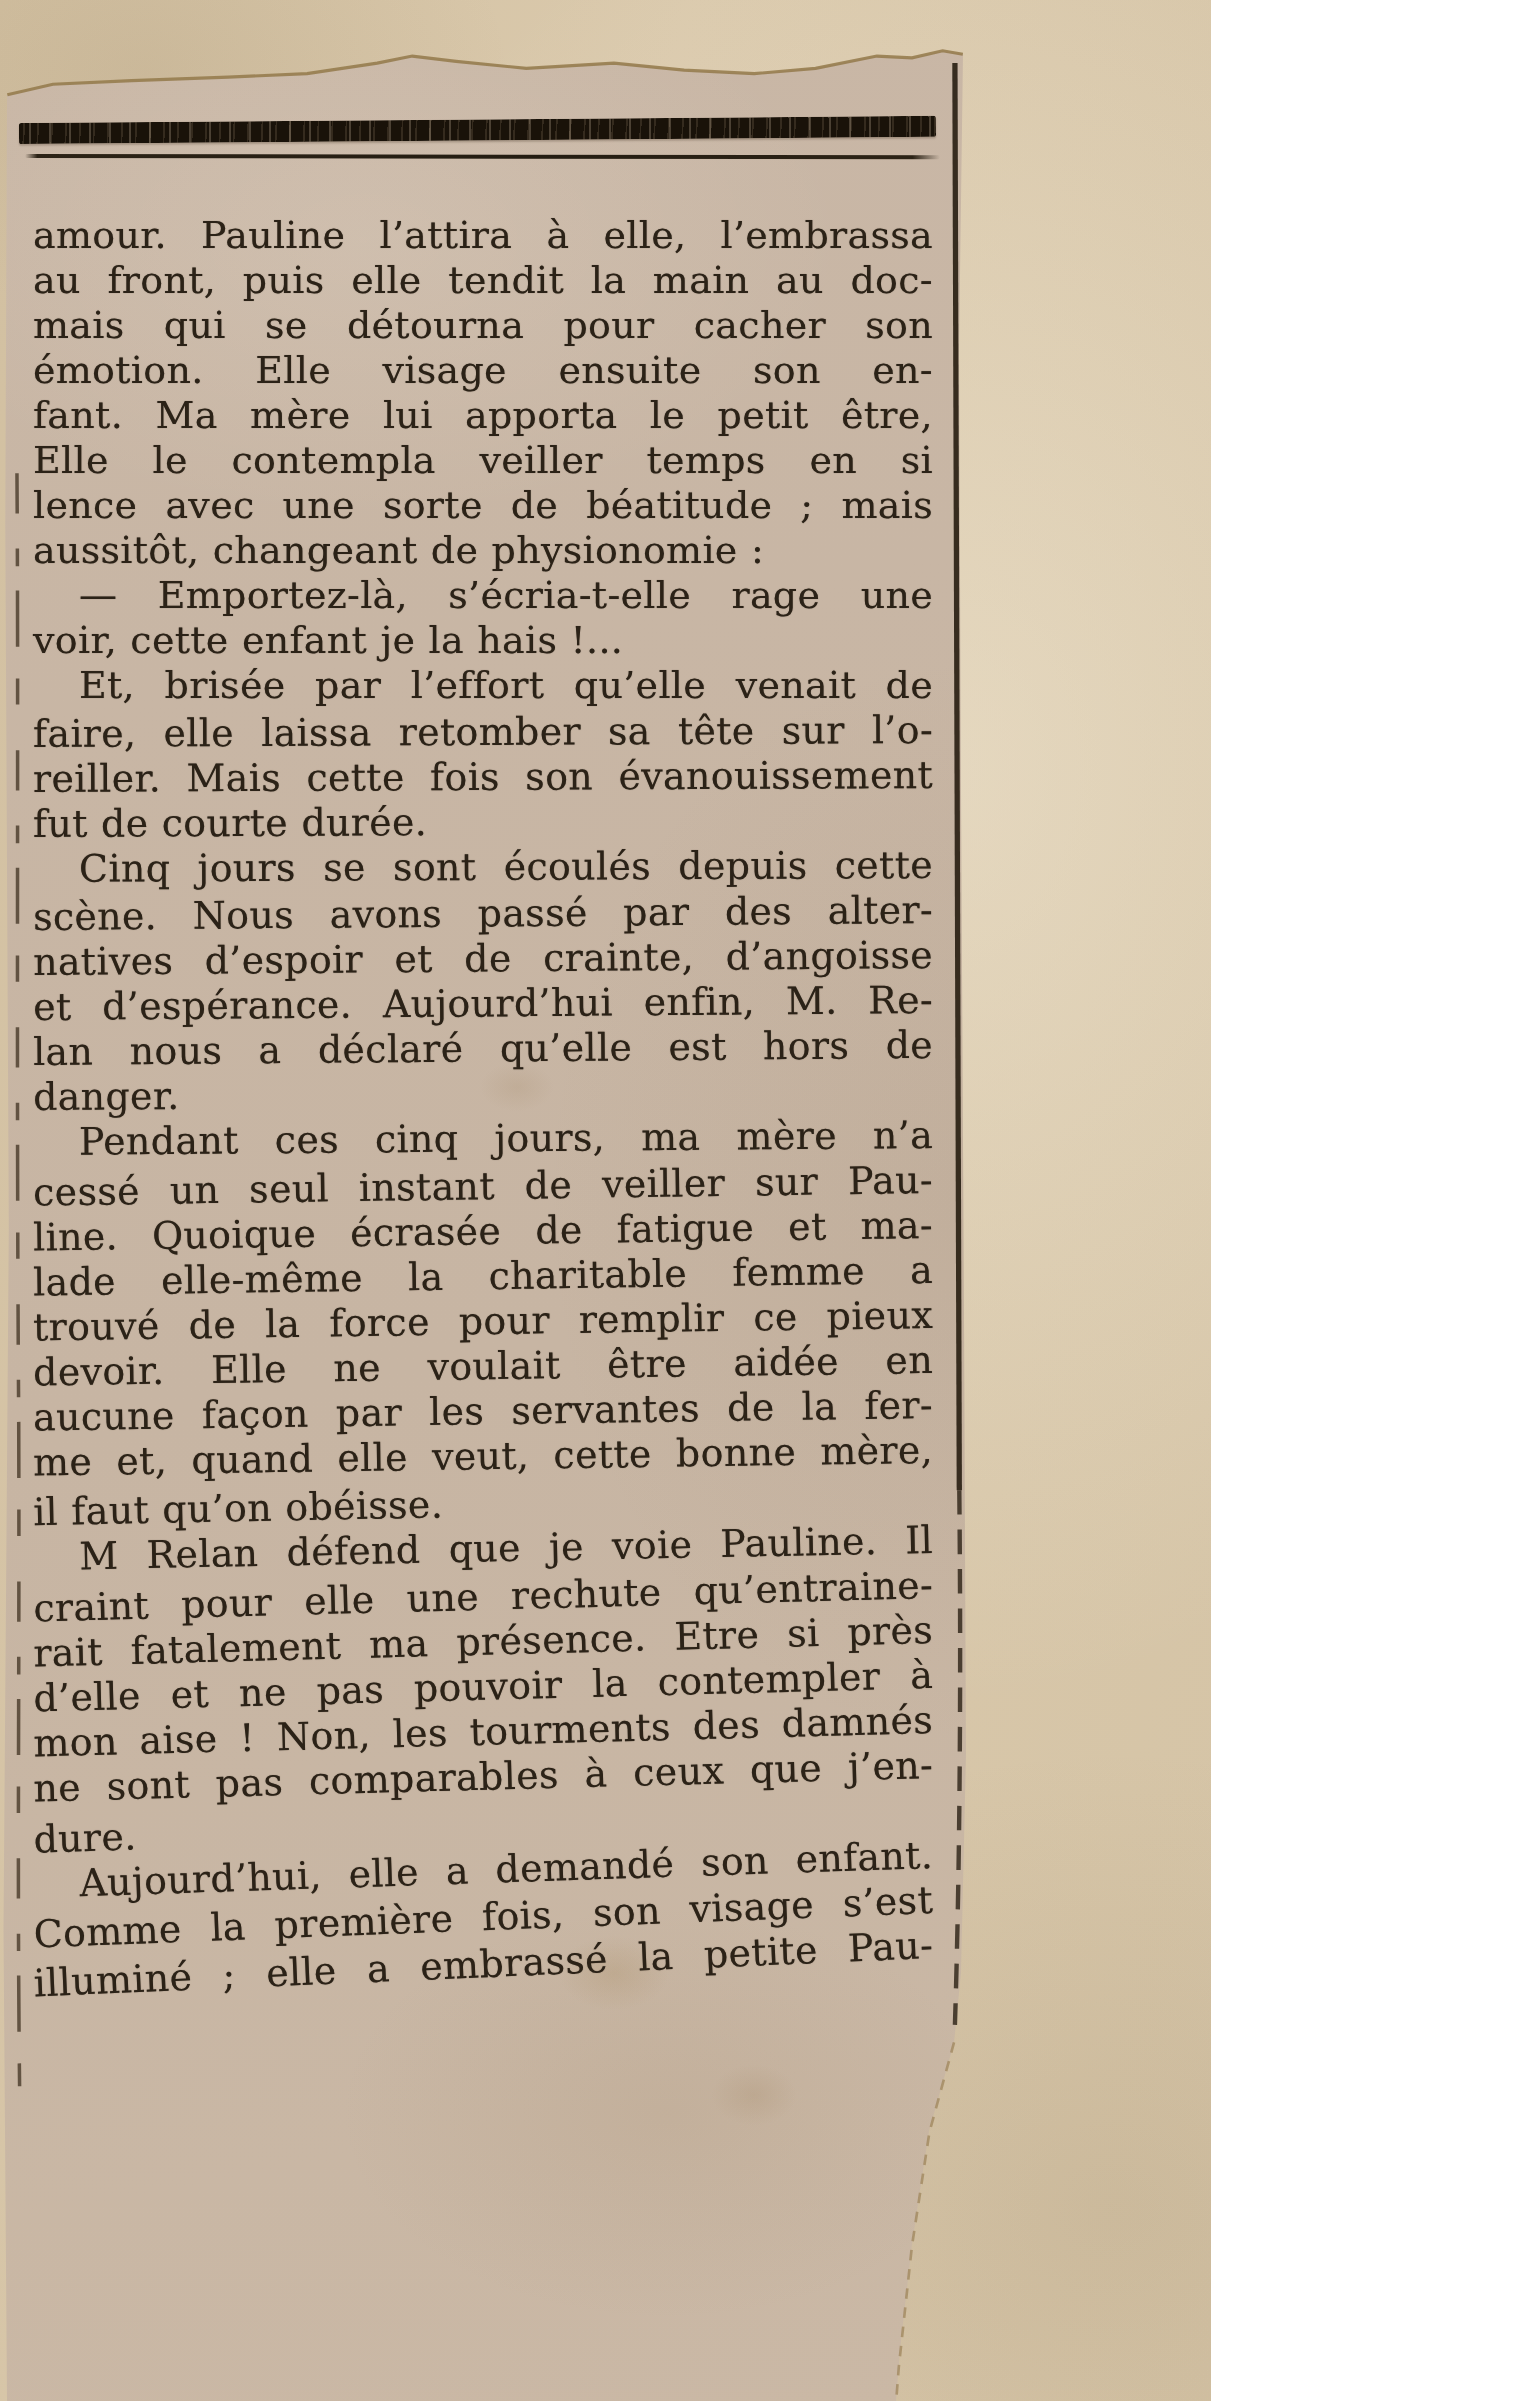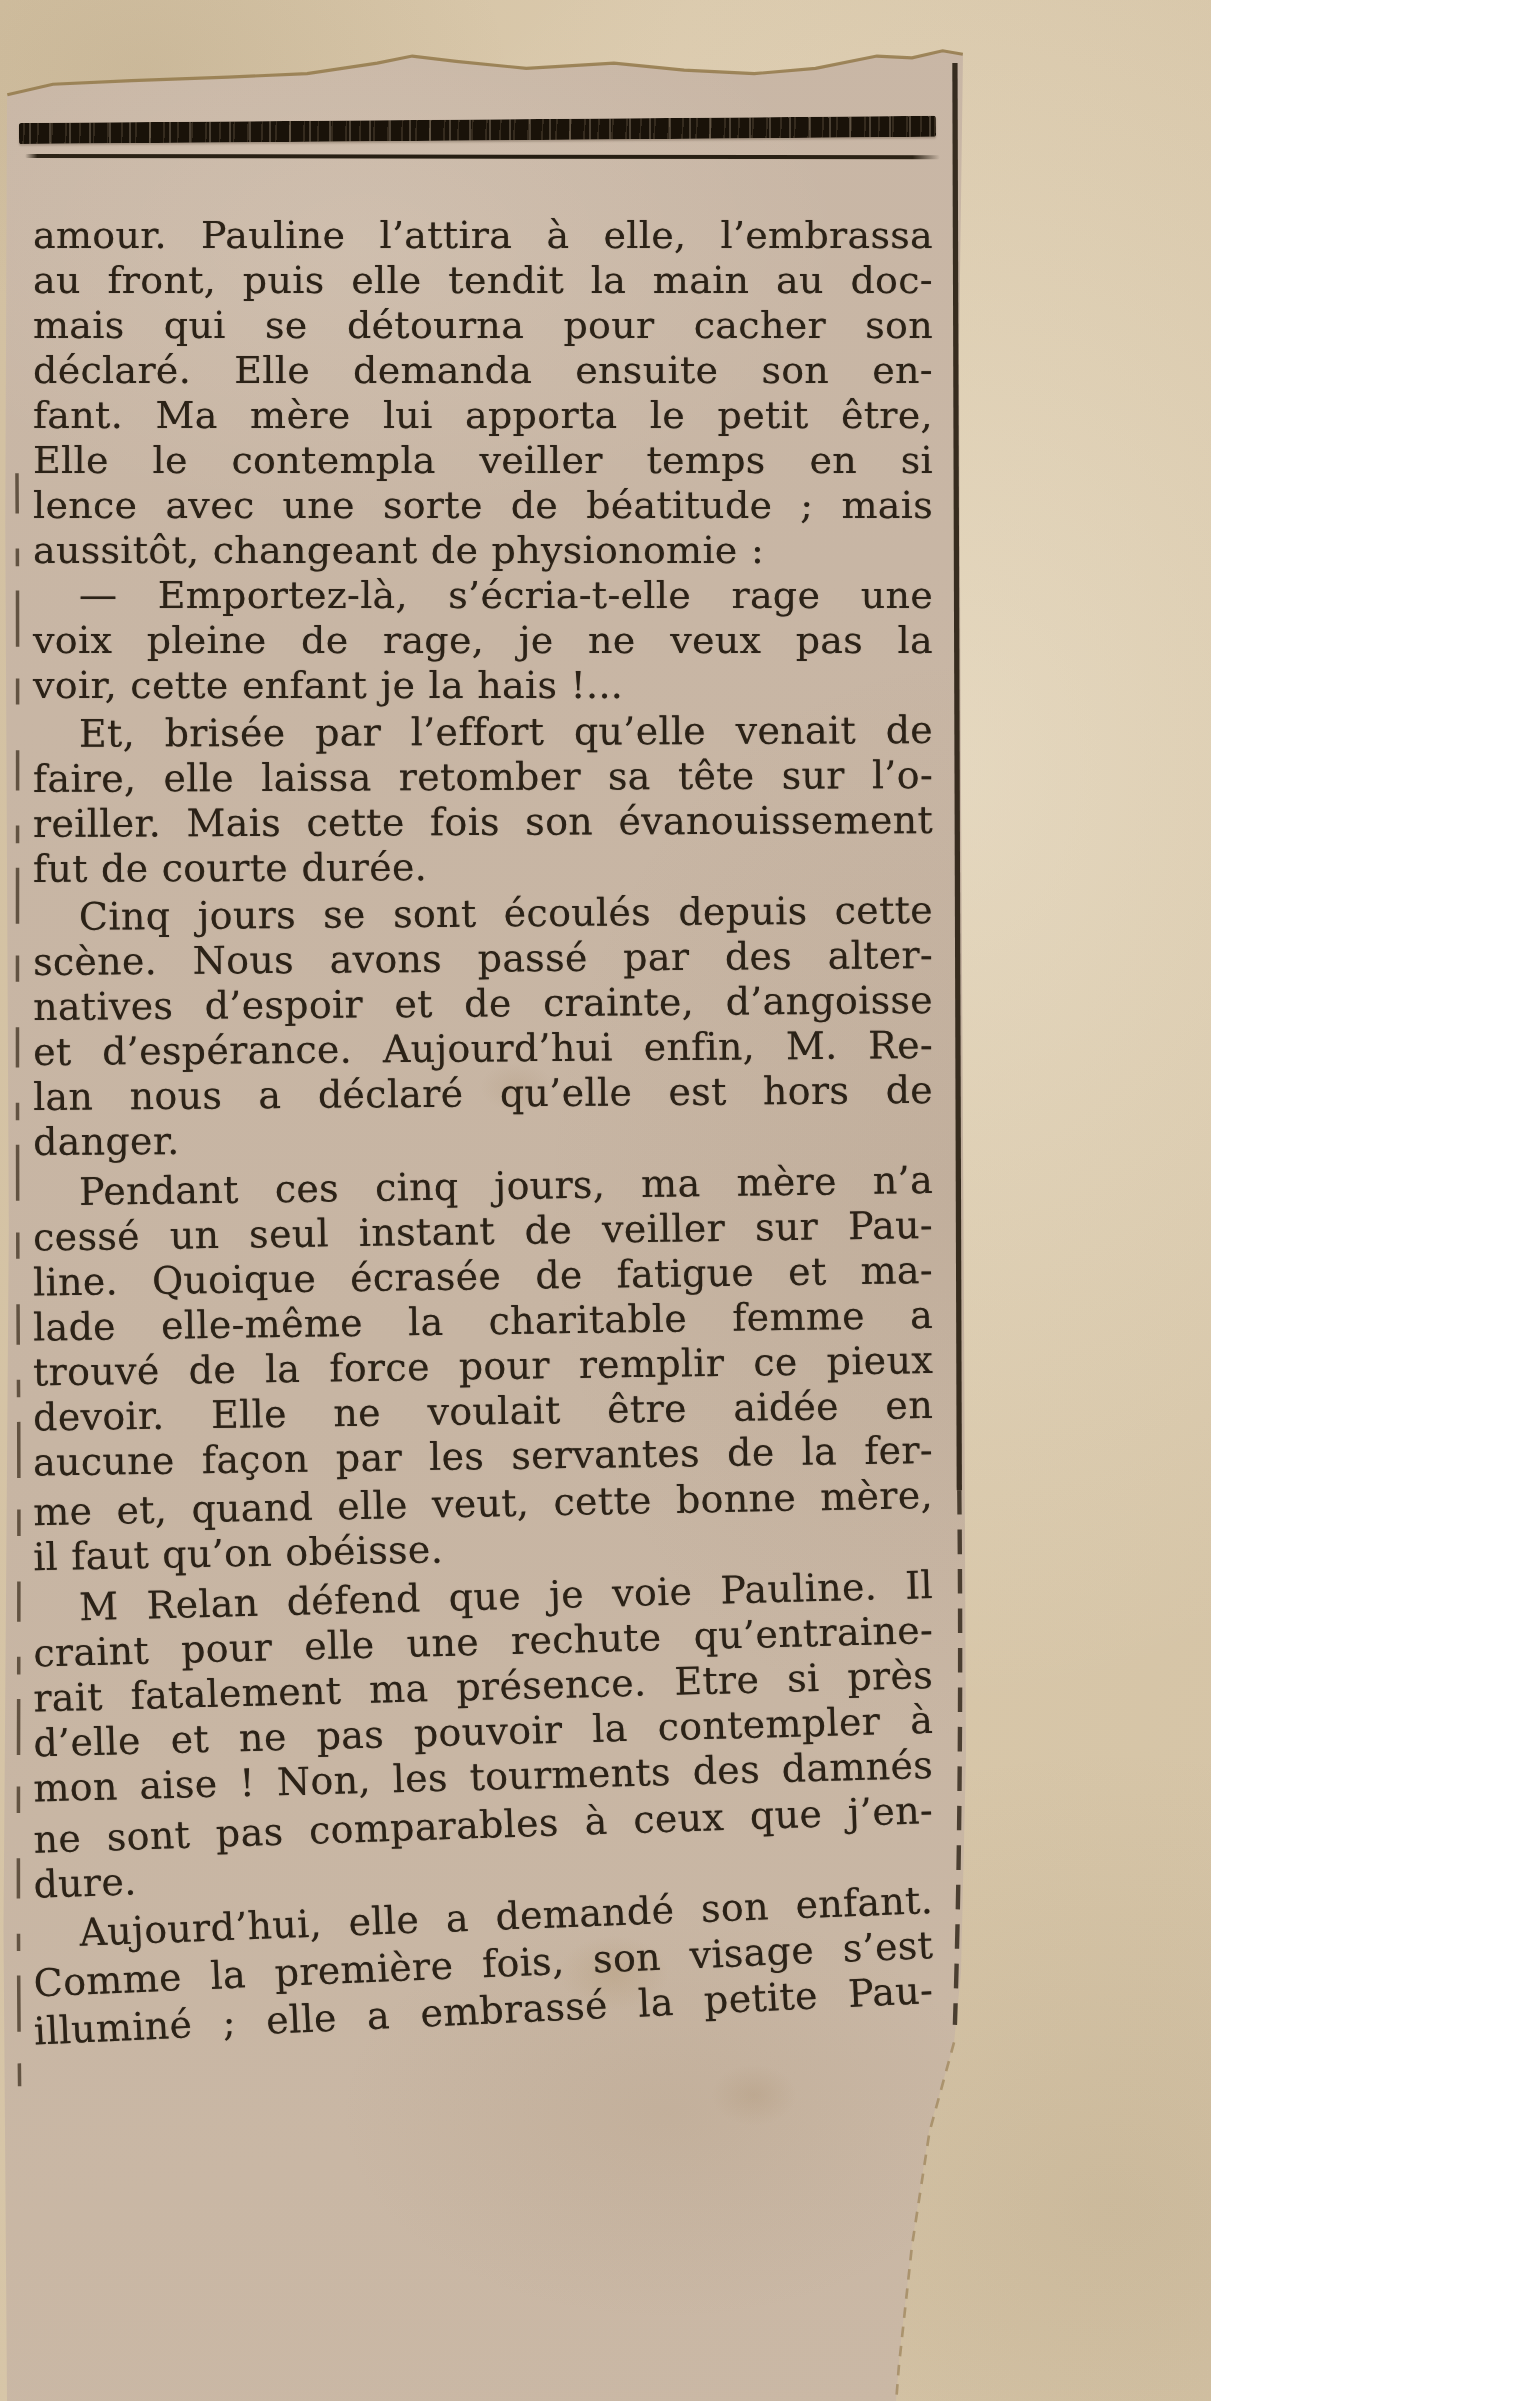--- a/index.html
+++ b/index.html
@@ -84,27 +84,26 @@
 
   <div class="clipping"></div>
 
   <div class="bar"></div>
   <div class="thinrule"></div>
 
   <div class="article" id="article">
       <div class="line">amour. Pauline l’attira à elle, l’embrassa</div>
       <div class="line">au front, puis elle tendit la main au doc-</div>
       <div class="line">mais qui se détourna pour cacher son</div>
-      <div class="line">déclaré. Elle demanda ensuite son en-</div>
+      <div class="line">émotion. Elle visage ensuite son en-</div>
       <div class="line">fant. Ma mère lui apporta le petit être,</div>
       <div class="line">Elle le contempla veiller temps en si</div>
       <div class="line">lence avec une sorte de béatitude ; mais</div>
       <div class="line end">aussitôt, changeant de physionomie :</div>
       <div class="line indent">— Emportez-là, s’écria-t-elle rage une</div>
-      <div class="line">voix pleine de rage, je ne veux pas la</div>
       <div class="line end">voir, cette enfant je la hais !...</div>
       <div class="line indent">Et, brisée par l’effort qu’elle venait de</div>
       <div class="line">faire, elle laissa retomber sa tête sur l’o-</div>
       <div class="line">reiller. Mais cette fois son évanouissement</div>
       <div class="line end">fut de courte  durée.</div>
       <div class="line indent">Cinq jours  se sont écoulés depuis cette</div>
       <div class="line">scène. Nous avons passé par des alter-</div>
       <div class="line">natives d’espoir et de crainte, d’angoisse</div>
       <div class="line">et d’espérance. Aujourd’hui enfin, M. Re-</div>
       <div class="line">lan nous a déclaré qu’elle est hors de</div>

